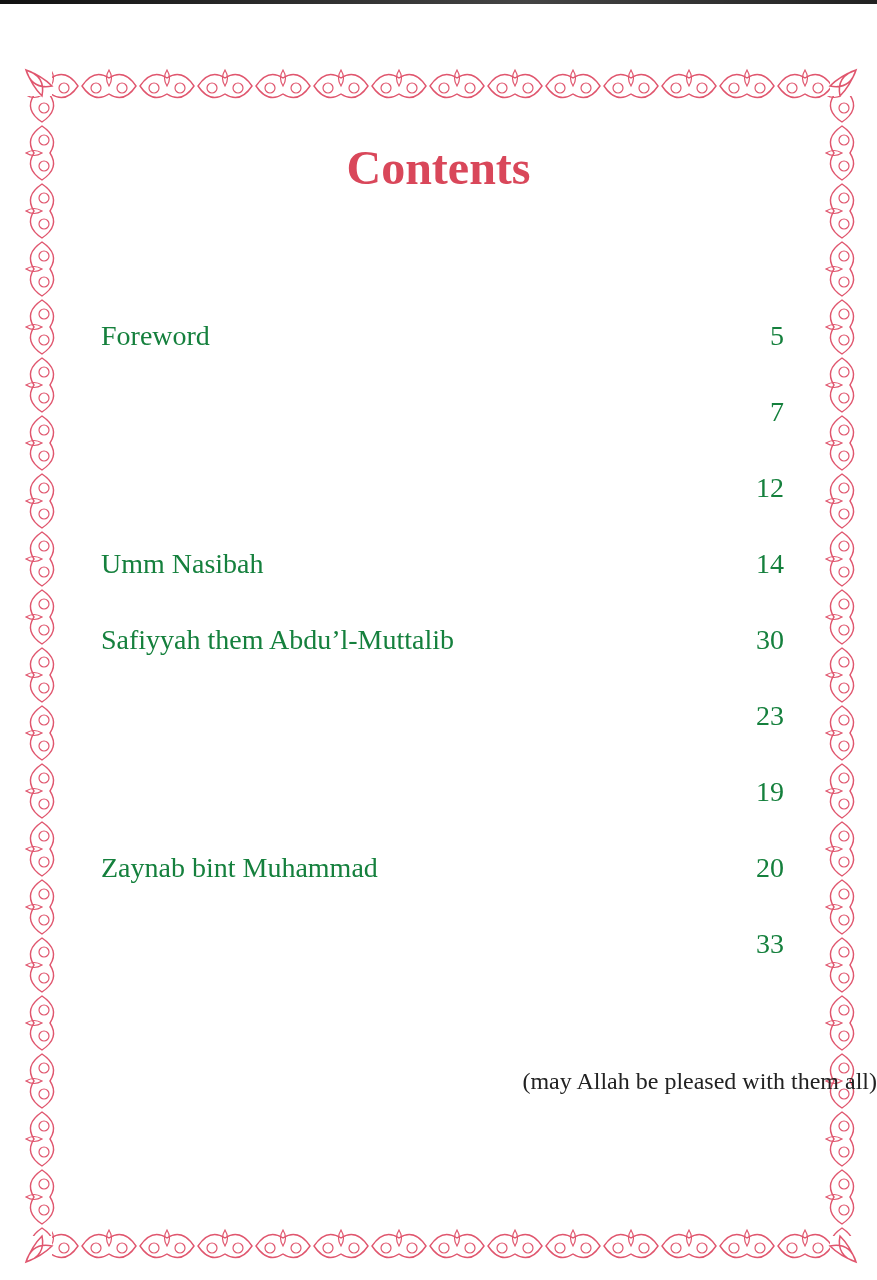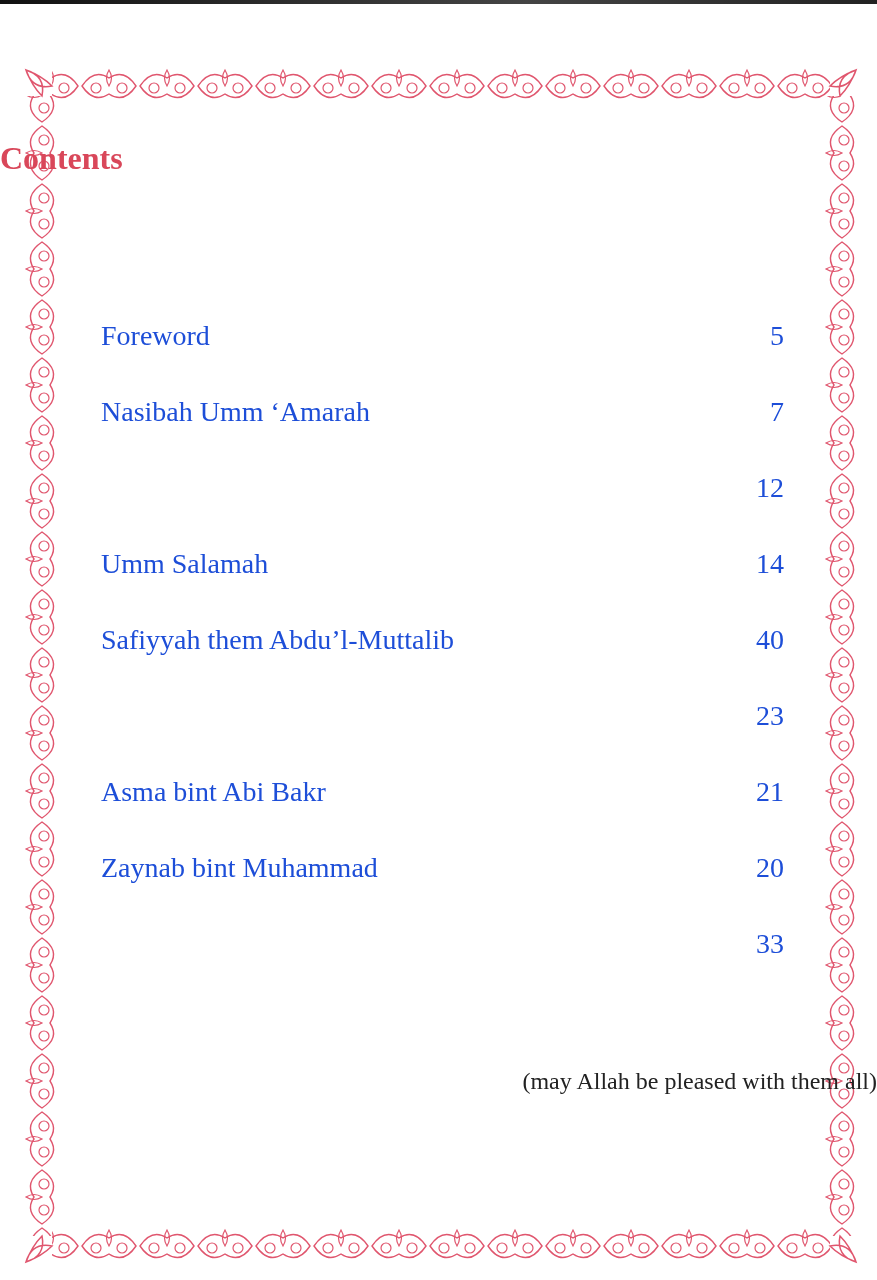--- a/index.html
+++ b/index.html
@@ -1,23 +1,23 @@
 <!DOCTYPE html>
 <html><head>
 <meta charset="utf-8">
 <style>
   html, body { margin:0; padding:0; }
   body { width:877px; height:1280px; background:#ffffff; position:relative; overflow:hidden;
          font-family:"Liberation Serif", serif; }
   .topbar { position:absolute; left:0; top:0; width:877px; height:4px;
             background:linear-gradient(to right,#111,#444 60%,#222); }
   .border { position:absolute; left:22px; top:66px; width:838px; height:1200px; }
-  .title { position:absolute; left:0; width:877px; top:140px; 
-           color:#d9475a; font-weight:bold; font-size:32px; }
-  .entry { position:absolute; left:101px; width:683px; height:40px; font-size:28px; color:#1d4ed8; }
+  .title { position:absolute; left:0; width:877px; top:140px; text-align:center;
+           color:#d9475a; font-weight:bold; font-size:48px; }
+  .entry { position:absolute; left:101px; width:683px; height:40px; font-size:28px; color:#15803d; }
   .entry .name { position:absolute; left:0; top:0; }
   .entry .page { position:absolute; right:0; top:0; }
   .note { position:absolute; left:0; width:877px; top:1068px; text-align:right; font-size:24px; color:#222; }
 </style>
 </head>
 <body>
 
 <div class="topbar"></div>
 
 <svg class="border" viewBox="0 0 838 1200" xmlns="http://www.w3.org/2000/svg">
@@ -47,40 +47,38 @@
   </g>
 </svg>
 
 <div class="title">Contents</div>
 
 <div class="entry" style="top:320px">
   <span class="name">Foreword</span>
   <span class="page">5</span>
 </div>
 <div class="entry" style="top:396px">
-  <span class="name">Nasibah Umm ‘Amarah</span>
   <span class="page">7</span>
 </div>
 <div class="entry" style="top:472px">
   <span class="page">12</span>
 </div>
 <div class="entry" style="top:548px">
-  <span class="name">Umm Salamah</span>
+  <span class="name">Umm Nasibah</span>
   <span class="page">14</span>
 </div>
 <div class="entry" style="top:624px">
   <span class="name">Safiyyah them Abdu’l-Muttalib</span>
-  <span class="page">40</span>
+  <span class="page">30</span>
 </div>
 <div class="entry" style="top:700px">
   <span class="page">23</span>
 </div>
 <div class="entry" style="top:776px">
-  <span class="name">Asma bint Abi Bakr</span>
-  <span class="page">21</span>
+  <span class="page">19</span>
 </div>
 <div class="entry" style="top:852px">
   <span class="name">Zaynab bint Muhammad</span>
   <span class="page">20</span>
 </div>
 <div class="entry" style="top:928px">
   <span class="page">33</span>
 </div>
 
 <div class="note">(may Allah be pleased with them all)</div>

